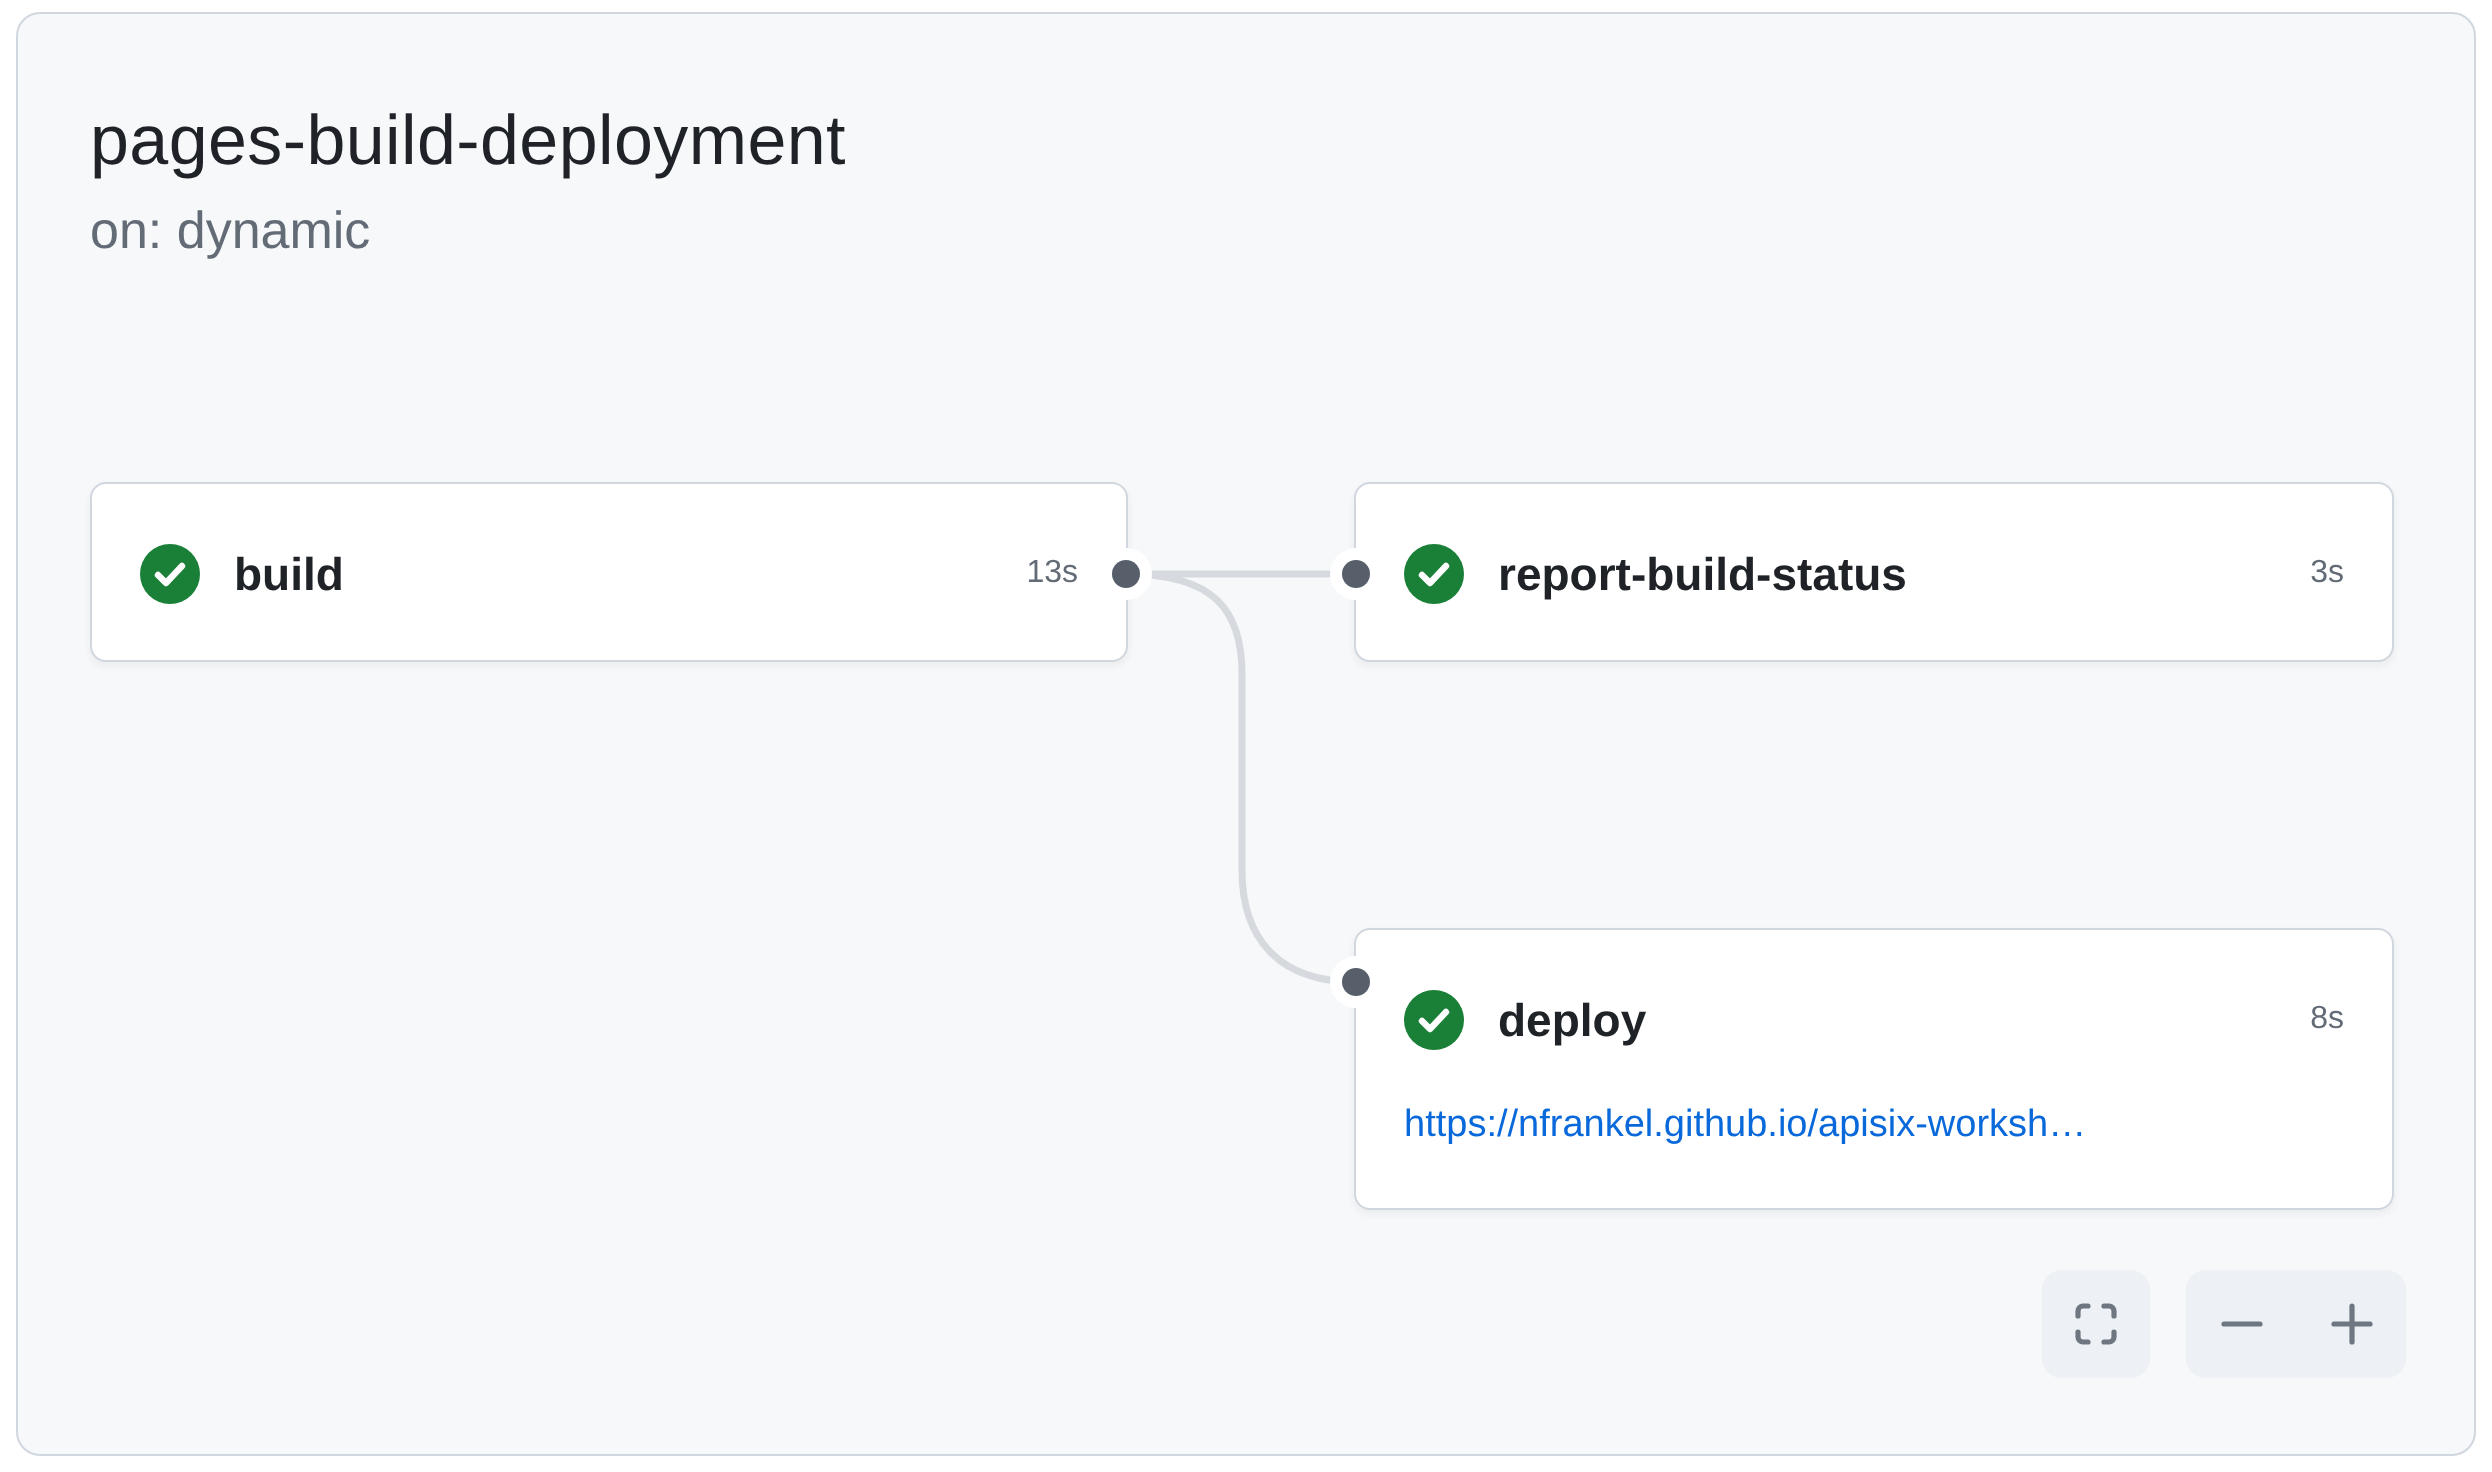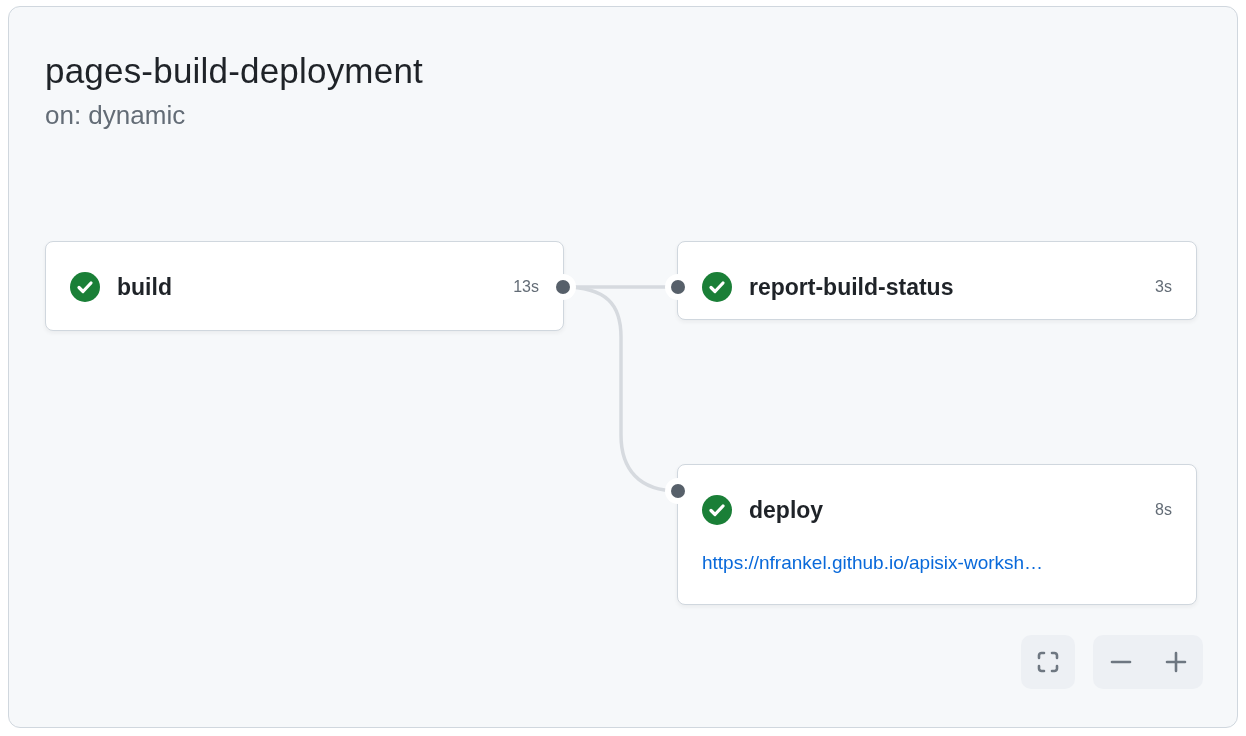--- a/index.html
+++ b/index.html
@@ -31,21 +31,21 @@
   svg.connectors{position:absolute;left:0;top:0;width:1230px;height:722px;pointer-events:none;}
   .job-card{
     position:absolute;
     background:var(--card-bg);
     border:1px solid var(--border);
     border-radius:8px;
     box-shadow:0 2px 4px rgba(31,35,40,0.06);
     cursor:pointer;
   }
   .job-card.build{left:36px;top:234px;width:519px;height:90px;}
-  .job-card.report{left:668px;top:234px;width:520px;height:79px;}
+  .job-card.report{left:668px;top:234px;width:520px;height:90px;}
   .job-card.deploy{left:668px;top:457px;width:520px;height:141px;}
   .job-row{display:flex;align-items:center;height:90px;padding:0 24px;gap:17px;}
   .status-circle{width:30px;height:30px;flex:0 0 30px;display:block;}
   .job-label{flex:1;font-size:23px;font-weight:700;color:var(--text-primary);
     white-space:nowrap;overflow:hidden;text-overflow:ellipsis;}
   .job-duration{font-size:16px;color:var(--text-secondary);}
   .job-link{display:block;margin:-3px 24px 0 24px;font-size:19px;color:var(--link);
     text-decoration:none;white-space:nowrap;overflow:hidden;}
   .node-dot{position:absolute;width:26px;height:26px;border-radius:50%;
     background:#ffffff;display:flex;align-items:center;justify-content:center;}

